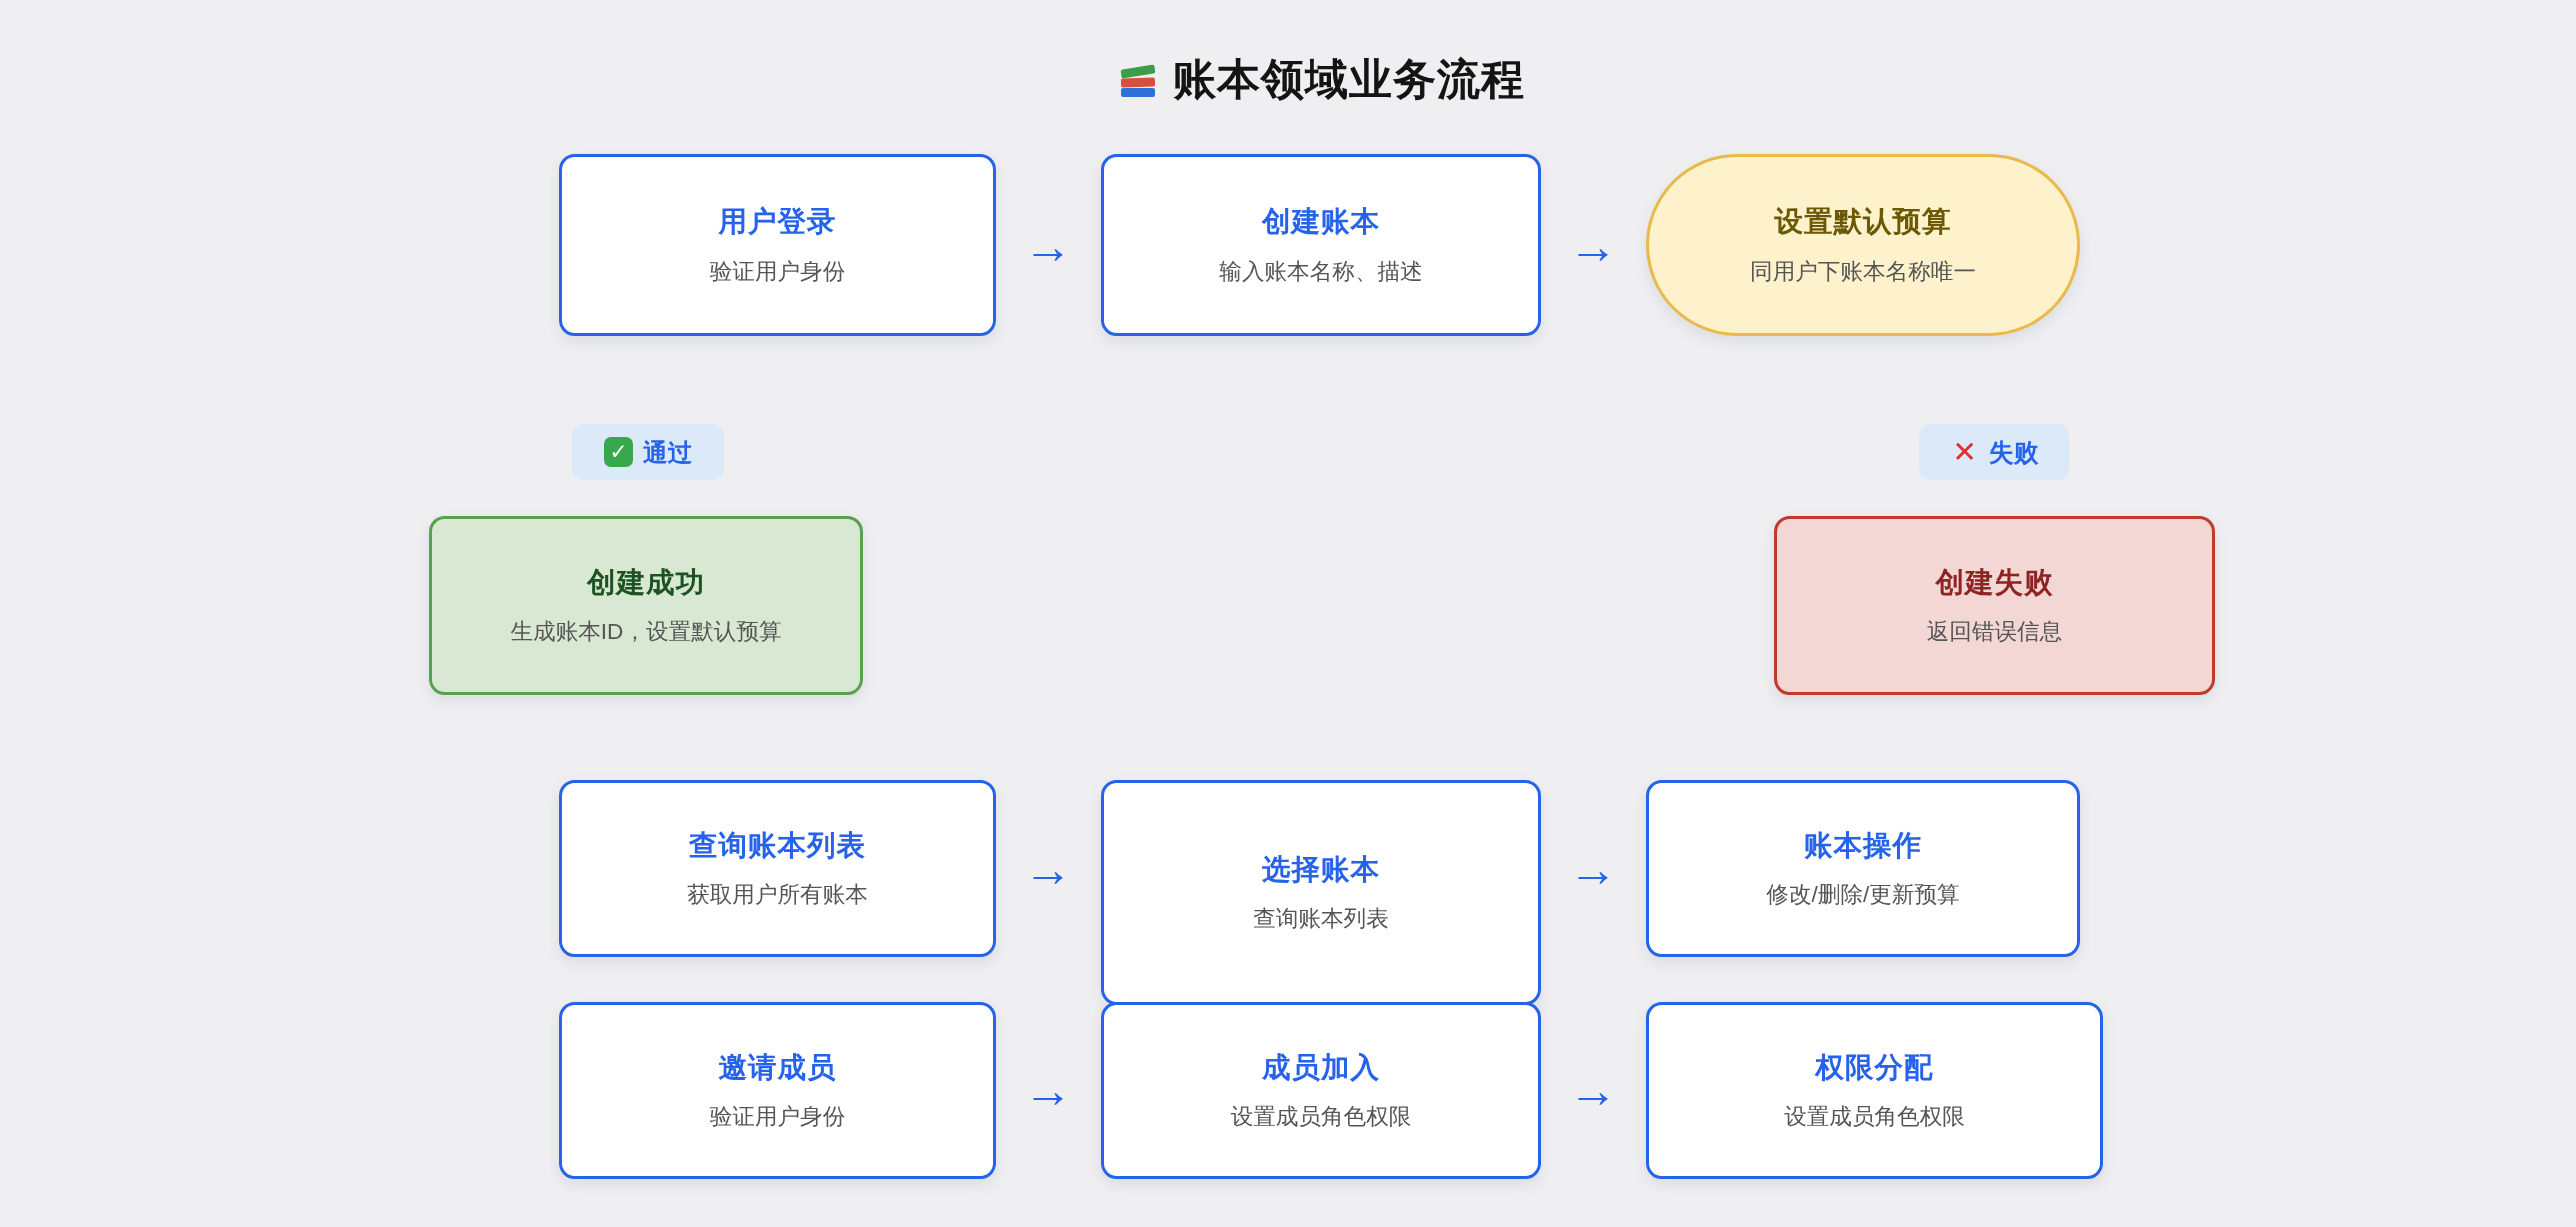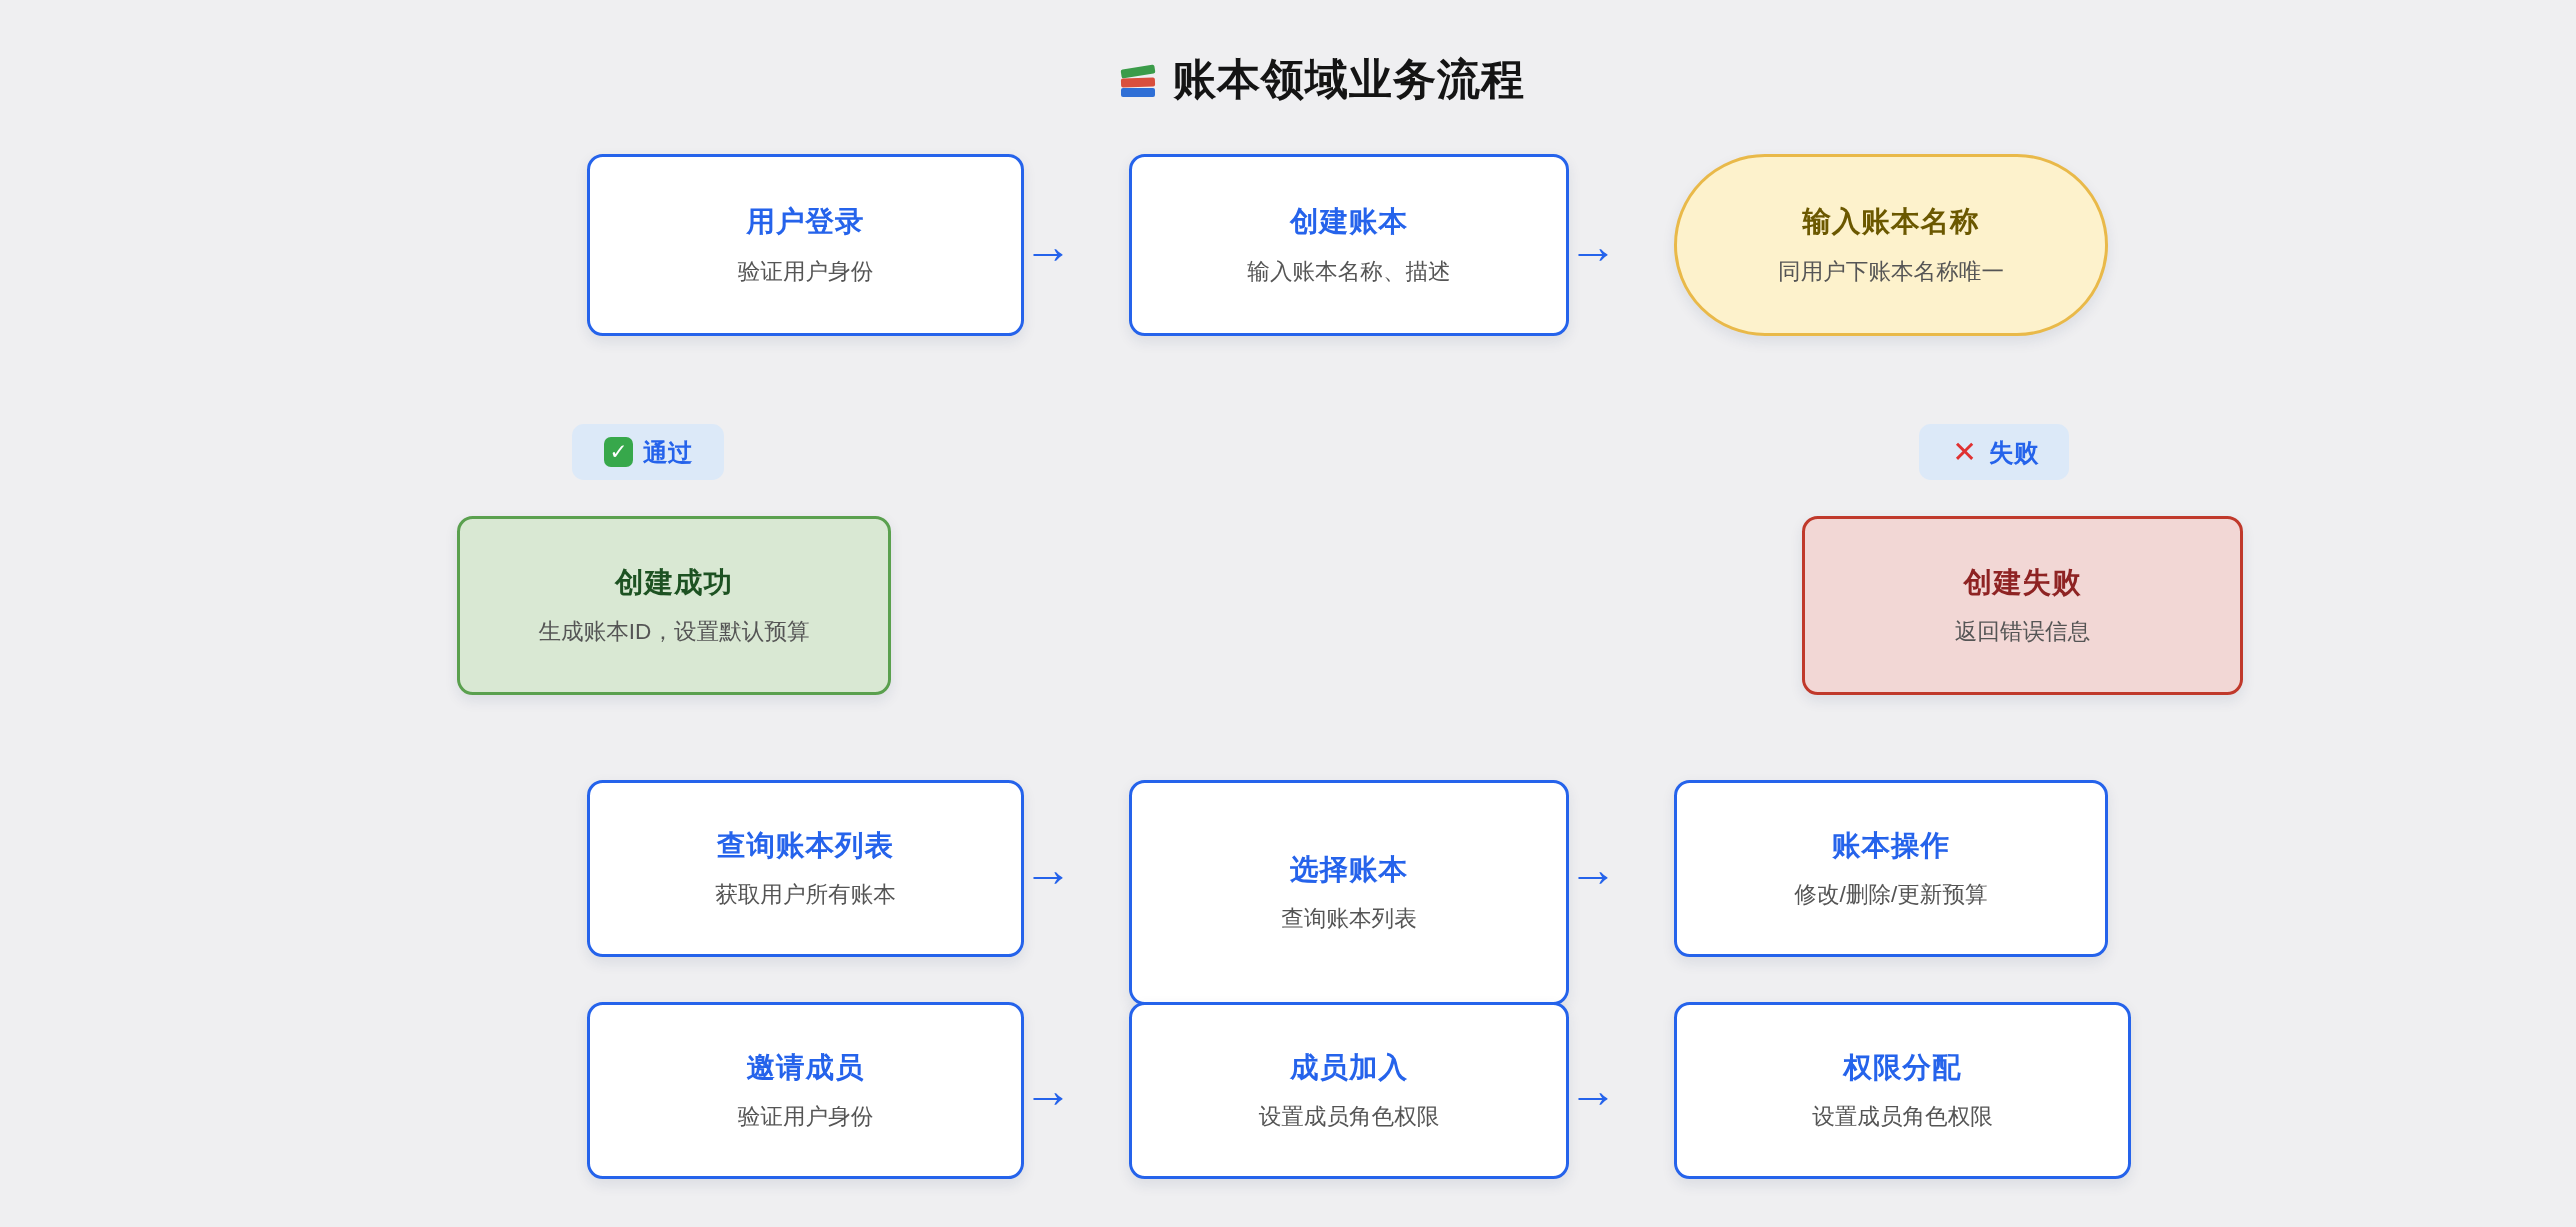--- a/index.html
+++ b/index.html
@@ -24,21 +24,21 @@
   .books-icon i{position:absolute;left:3px;width:34px;height:8.9px;border-radius:2px;display:block}
   .books-icon i:nth-child(1){top:2px;background:#3b9c4a;transform:rotate(-9deg)}
   .books-icon i:nth-child(2){top:12.8px;background:#d94f3d;transform:rotate(-2deg)}
   .books-icon i:nth-child(3){top:23.6px;background:#2f6fd6}
 
   .node{
     position:absolute;
     display:flex;flex-direction:column;align-items:center;justify-content:center;gap:14.8px;
     background:#ffffff;border:3px solid var(--blue);border-radius:15.7px;
     box-shadow:0 5.9px 13.8px rgba(20,40,90,.09);
-    text-align:center;padding:0 19.7px;margin-left:28px;
+    text-align:center;padding:0 19.7px;
   }
   .node-title{font-size:28.5px;font-weight:bold;color:var(--blue);letter-spacing:1px}
   .node-sub{font-size:22.6px;color:var(--sub)}
 
   .node.yellow{background:#fdf2cc;border-color:#e9b949;border-radius:93px}
   .node.yellow .node-title{color:#6b5800}
 
   .node.green{background:#d9e8d3;border-color:#5aa04e}
   .node.green .node-title{color:#1d5222}
 
@@ -80,21 +80,21 @@
     <div class="node-title">用户登录</div>
     <div class="node-sub">验证用户身份</div>
   </div>
   <span class="arrow" style="left:1048px;top:246px">→</span>
   <div class="node" style="left:1101px;top:154px;width:440px;height:182px">
     <div class="node-title">创建账本</div>
     <div class="node-sub">输入账本名称、描述</div>
   </div>
   <span class="arrow" style="left:1593px;top:246px">→</span>
   <div class="node yellow" style="left:1646px;top:154px;width:434px;height:182px">
-    <div class="node-title">输入账本名称</div>
+    <div class="node-title">设置默认预算</div>
     <div class="node-sub">同用户下账本名称唯一</div>
   </div>
 
   <div class="badge" style="left:572px;top:424px;width:152px;height:56px">
     <span class="check-icon">✓</span>
     <span>通过</span>
   </div>
   <div class="badge" style="left:1919px;top:424px;width:150px;height:56px">
     <span class="cross-icon">✕</span>
     <span>失败</span>

